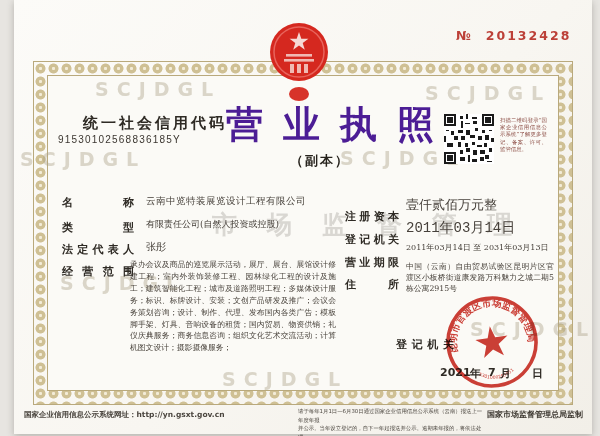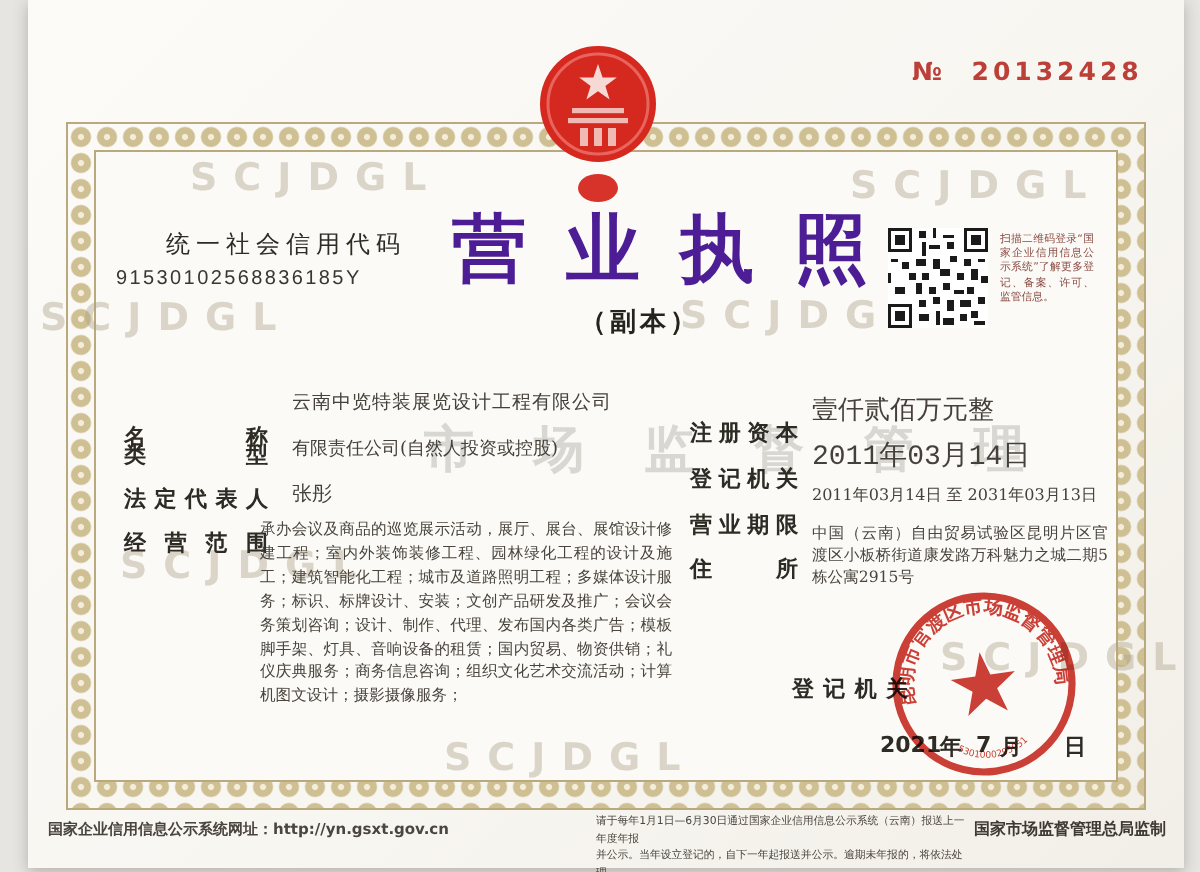--- a/index.html
+++ b/index.html
@@ -28,21 +28,21 @@
     font-weight:bold;font-size:19px;letter-spacing:8px;z-index:1;
     white-space:nowrap;
   }
   .wm2{
     position:absolute;left:212px;top:208px;z-index:1;
     color:rgba(110,105,95,.24);font-size:25px;letter-spacing:30px;
     font-weight:bold;white-space:nowrap;
   }
   .abs{position:absolute;z-index:2;}
   .serial{color:#bc4038;font-size:12.5px;letter-spacing:2px;font-weight:bold;}
-  .cc-label{color:#2e2a24;font-weight:normal;font-size:12px;letter-spacing:3px;padding-left:23px;}
+  .cc-label{color:#2e2a24;font-weight:bold;font-size:15px;letter-spacing:3px;padding-left:23px;}
   .cc-code{color:#3b3630;font-size:10px;letter-spacing:1.2px;font-family:Liberation Sans, sans-serif;}
   .title{
     left:170px;top:100px;width:300px;text-align:center;
     font-size:37px;font-weight:bold;color:#4c1d95;
     letter-spacing:20px;padding-left:20px;white-space:nowrap;
   }
   .subtitle{
     left:170px;top:152px;width:300px;text-align:center;
     font-size:13px;color:#26221c;letter-spacing:2px;font-weight:bold;
   }
@@ -164,21 +164,21 @@
         <rect x="14" y="24" width="1" height="4"></rect>
         <rect x="16" y="26" width="3" height="2"></rect>
       <rect x="21" y="25" width="2" height="2"></rect>
         <rect x="24" y="24" width="2" height="2"></rect>
         <rect x="25" y="27" width="3" height="1"></rect>
     </g>
   </svg>
 </div>
 <div class="abs qr-caption" style="left:500px;top:117px;">扫描二维码登录“国家企业信用信息公示系统”了解更多登记、备案、许可、监管信息。</div>
 
-<div class="abs" style="left:62px;top:207px;">
+<div class="abs" style="left:62px;top:191px;">
   <span class="flabel w72">名称</span>
 </div>
 <div class="abs fvalue" style="left:146px;top:195px;font-size:9.5px;letter-spacing:.5px;">云南中览特装展览设计工程有限公司</div>
 
 <div class="abs" style="left:62px;top:216px;">
   <span class="flabel w72">类型</span>
 </div>
 <div class="abs fvalue" style="left:146px;top:218px;font-size:9px;text-align:center;">有限责任公司(自然人投资或控股)</div>
 
 <div class="abs" style="left:62px;top:238px;">

